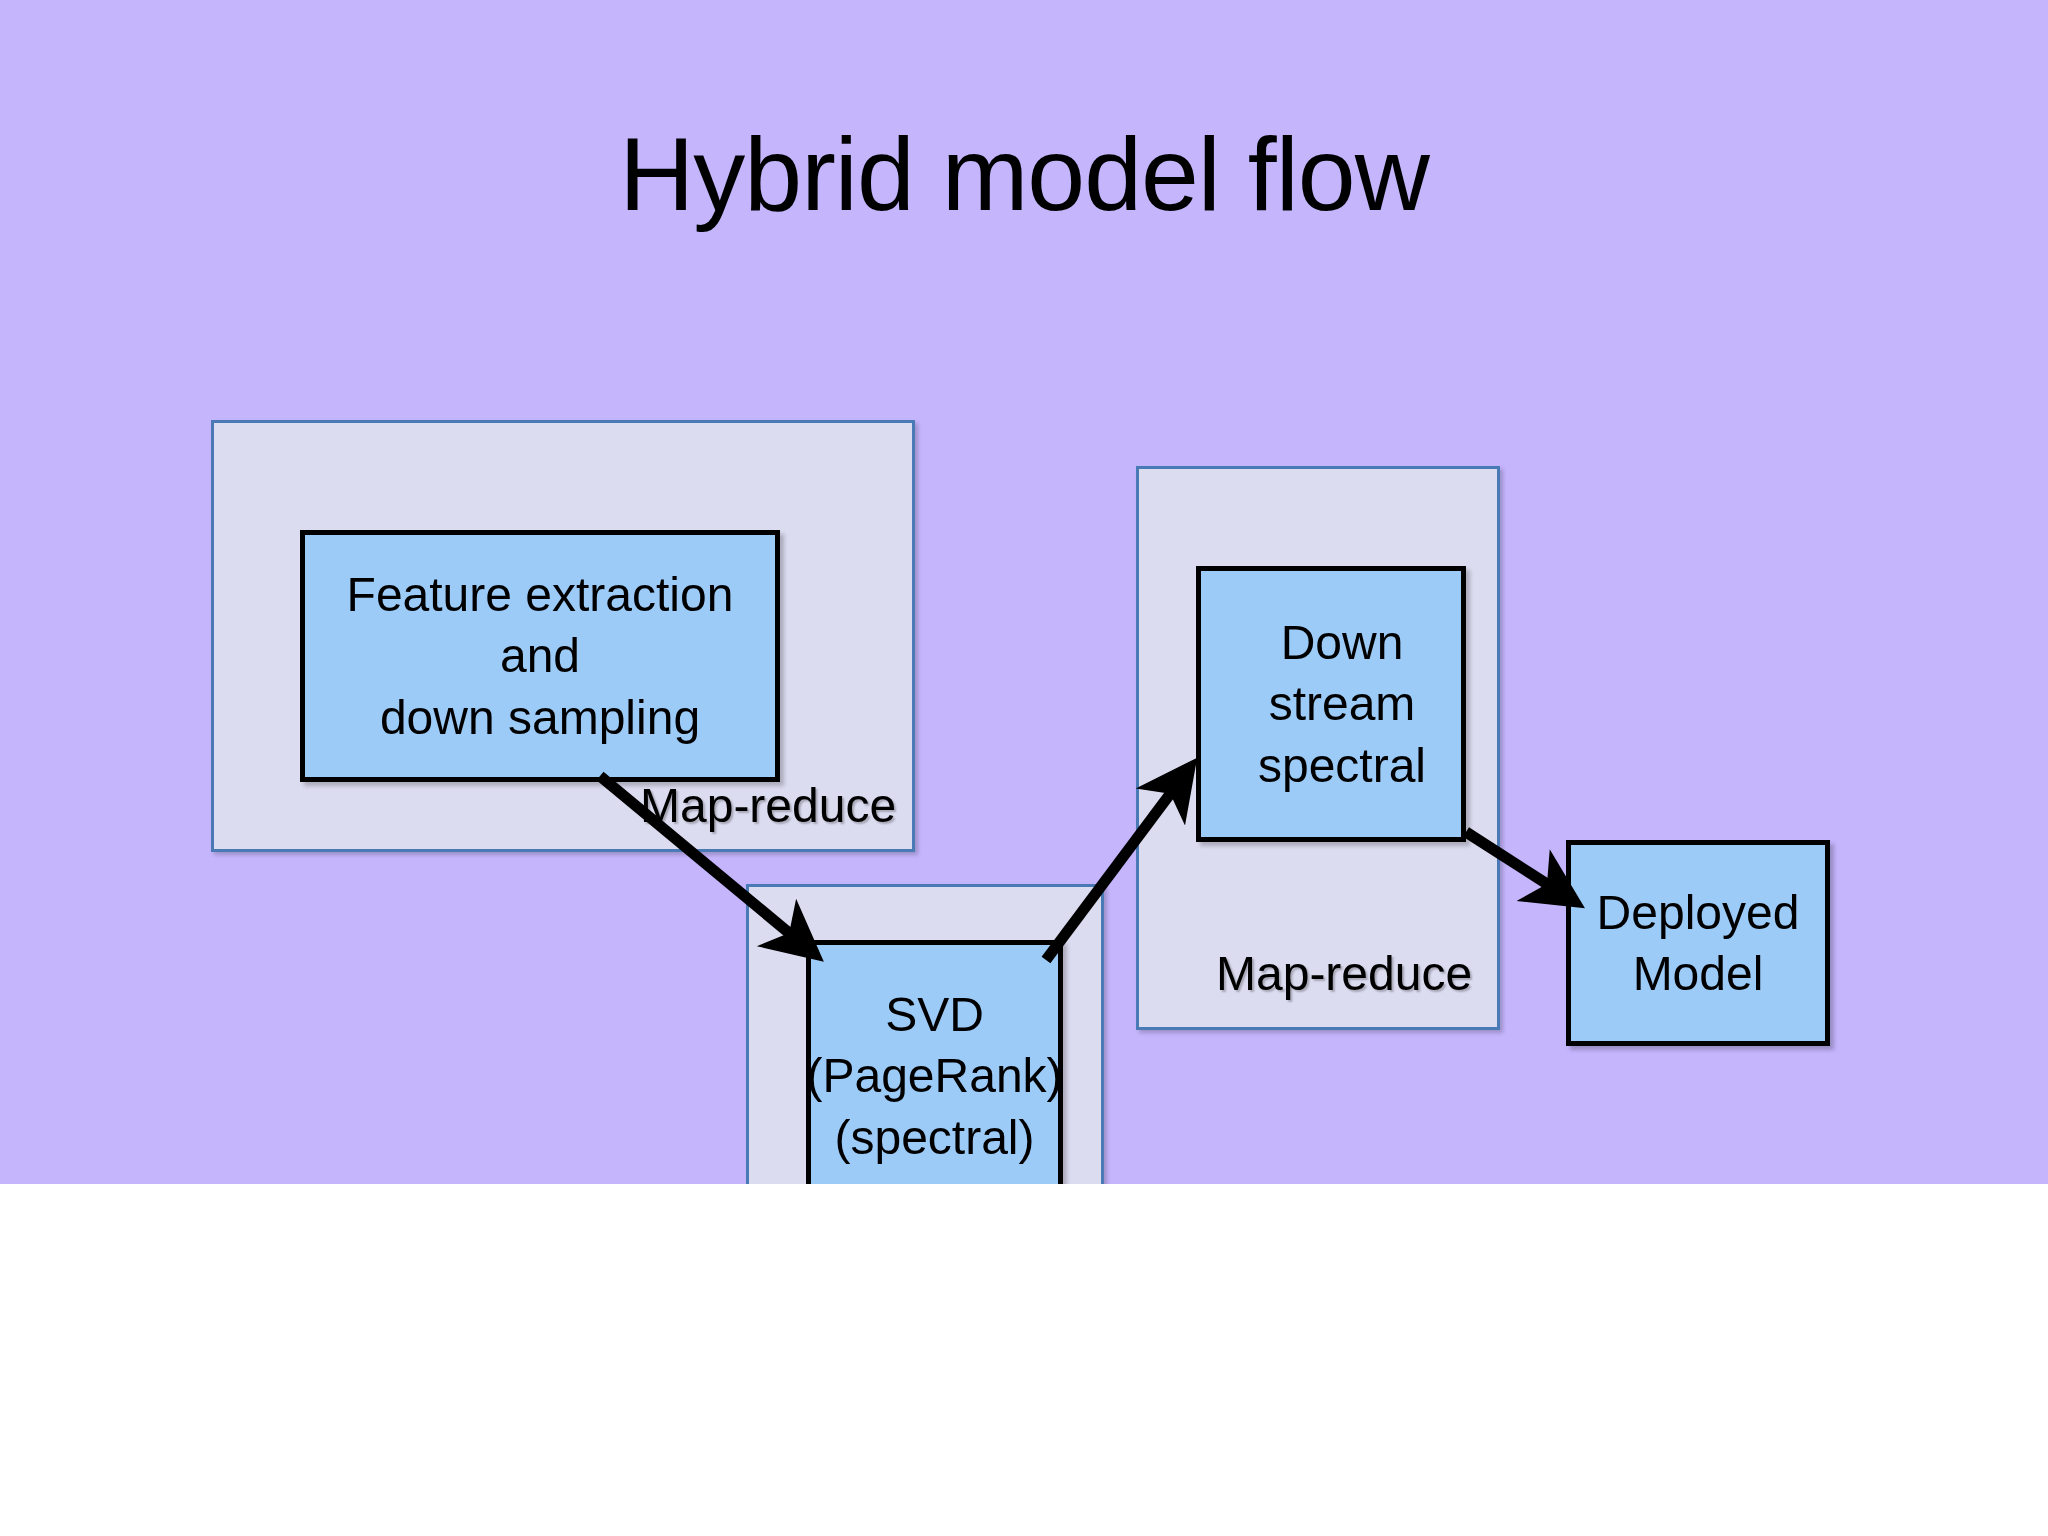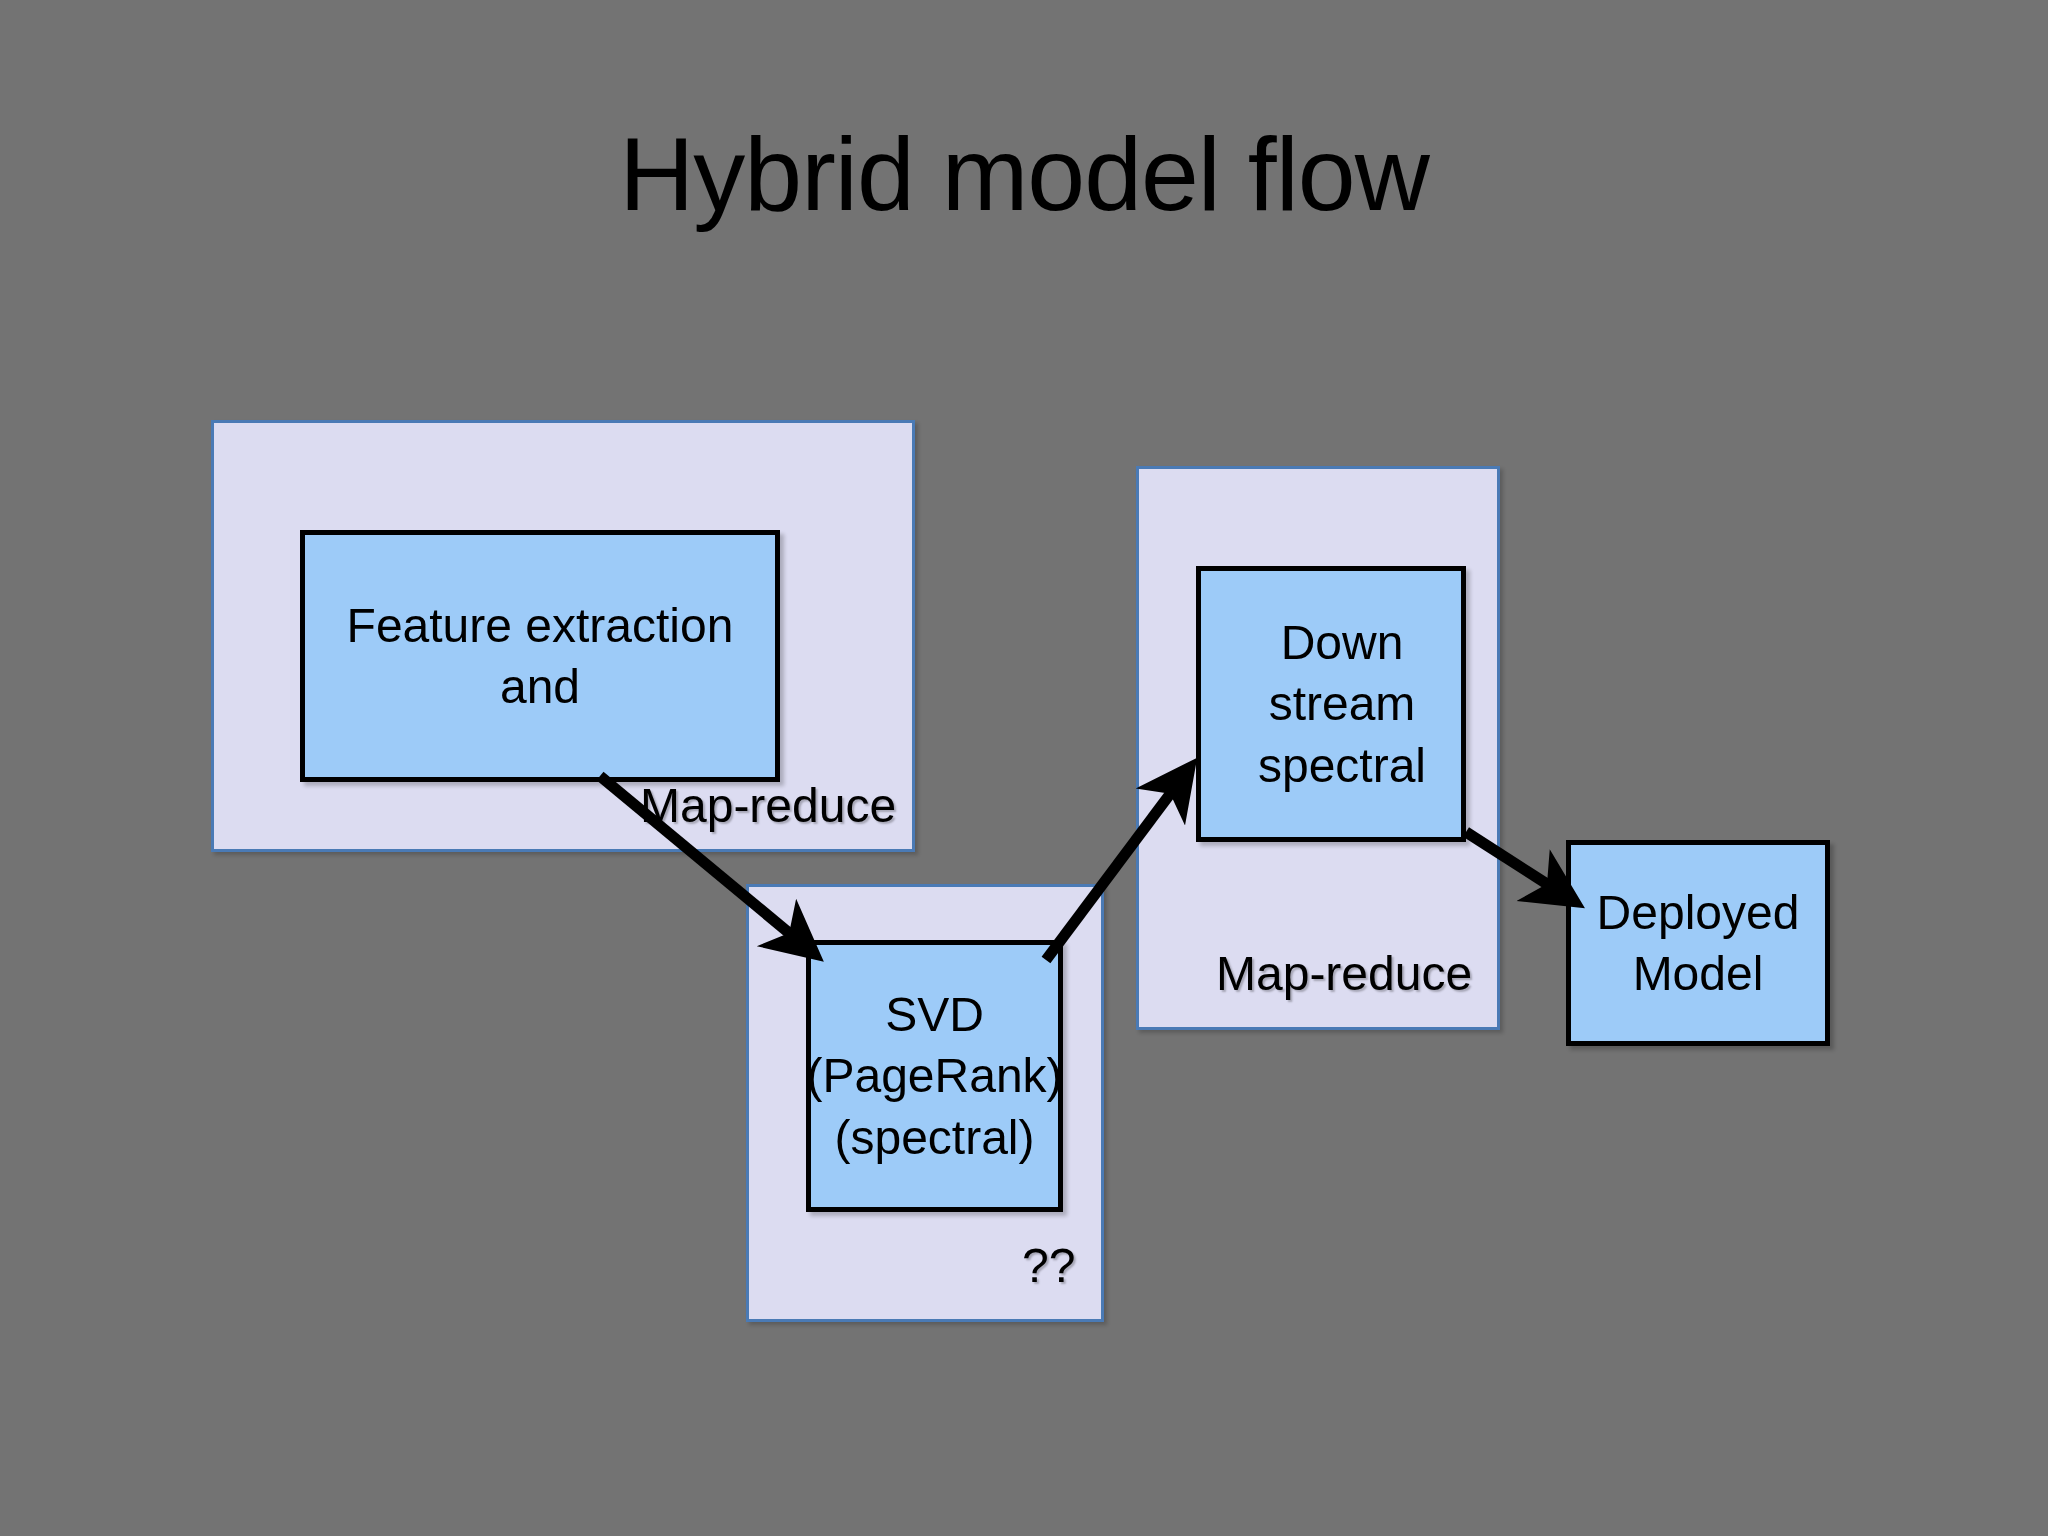--- a/index.html
+++ b/index.html
@@ -3,22 +3,22 @@
 <meta charset="utf-8">
 <style>
   html, body {
     margin: 0;
     padding: 0;
     background: #ffffff;
   }
   #slide {
     position: relative;
     width: 2048px;
-    height: 1536px;
-    background: #737373;
+    height: 1184px;
+    background: #c4b5fd;
     overflow: hidden;
     font-family: "Liberation Sans", sans-serif;
     color: #000000;
     text-decoration: underline;
   }
 
   
   .slide-title {
     position: absolute;
     left: 0;
@@ -84,20 +84,21 @@
 
   <div class="slide-title">Hybrid model flow</div>
 
   <div class="region" style="left:211px; top:420px; width:704px; height:432px;">
   </div>
   <div class="region-label" style="left:640px; top:782px;">Map-reduce</div>
 
   <div class="node" style="left:300px; top:530px; width:480px; height:252px;text-align:center;">
     <span class="ln">Feature extraction</span>
     <span class="ln">and</span>
+    <span class="ln">down sampling</span>
   </div>
 
   <div class="region" style="left:1136px; top:466px; width:364px; height:564px;">
   </div>
   <div class="region-label" style="left:1216px; top:950px;">Map-reduce</div>
 
   <div class="node" style="left:1196px; top:566px; width:270px; height:276px;padding-left:22px;">
     <span class="ln">Down</span>
     <span class="ln">stream</span>
     <span class="ln">spectral</span>

